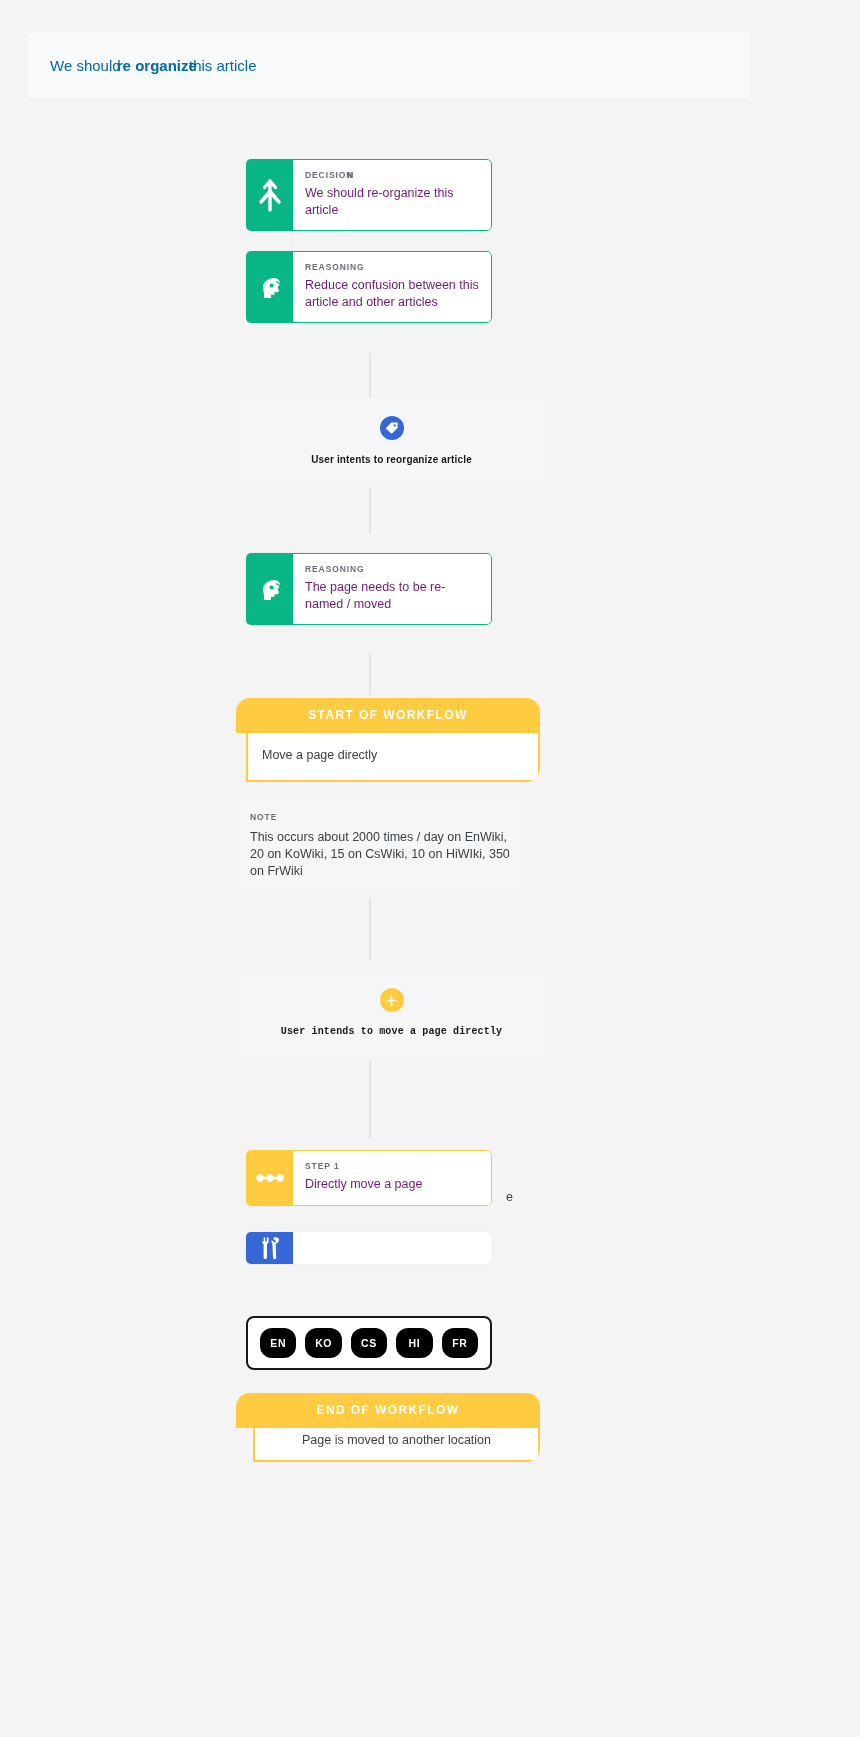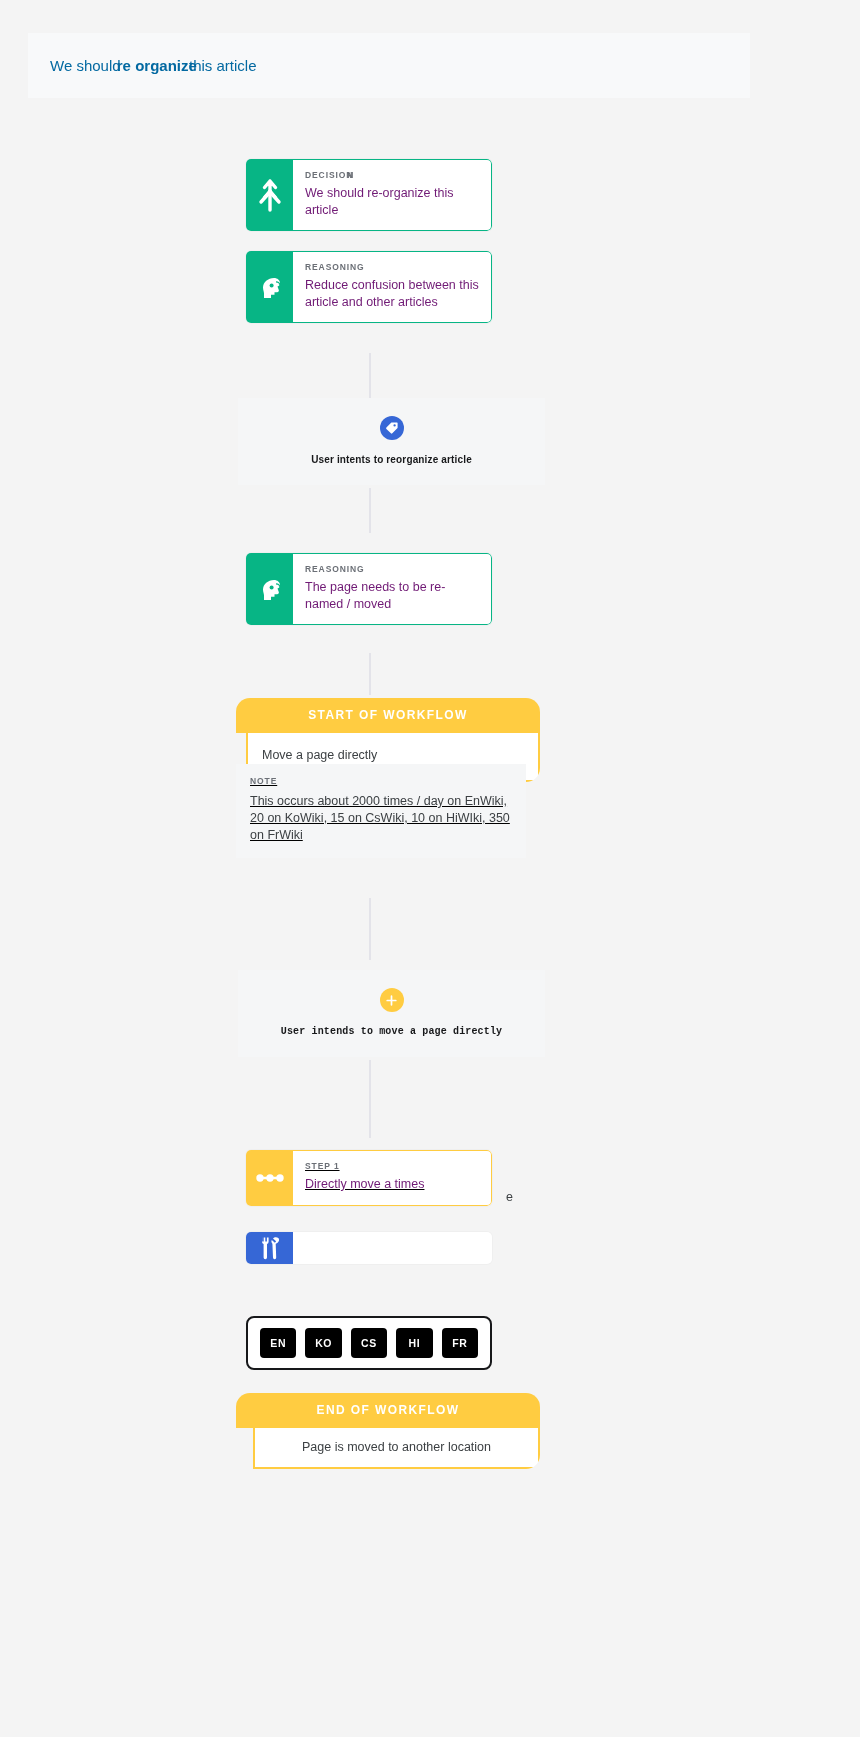--- a/index.html
+++ b/index.html
@@ -86,21 +86,21 @@
     font-size: 12.5px;
     line-height: 1.32;
     color: #701a75;
   }
 
   .green .icard-ico { background: #07b585; }
   .green .icard-body { border: 1.6px solid #07b585; border-left: none; border-radius: 0 5px 5px 0; }
   .green { border-radius: 5px; }
 
   .yellow .icard-ico { background: #ffcc41; }
-  .yellow .icard-body { border: 1.6px solid #ffcc41; border-left: none; border-radius: 0 5px 5px 0; text-decoration: underline; }
+  .yellow .icard-body { border: 1.6px solid #ffcc41; border-left: none; border-radius: 0 5px 5px 0; }
 
   .blue .icard-ico { background: #3667d6; }
   .blue .icard-body { border: 1.6px solid #3667d6; border-left: none; border-radius: 0 5px 5px 0; }
 
   
   .connector {
     position: absolute;
     width: 2px;
     background: #e3e3e9;
     left: 369px;
@@ -151,21 +151,21 @@
   }
   .wf-body {
     background: #fff;
     border: 2px solid #ffcc41;
     border-top: none;
     box-sizing: border-box;
     font-size: 12.5px;
     color: #3c4043;
   }
   .wf-body.left { padding: 15px 14px 18px 14px; text-align: left; margin-left: 10px; }
-  .wf-body.center { padding: 12px 14px 13px 14px; text-align: center; margin-left: 17px; }
+  .wf-body.center { padding: 5px 14px 13px 14px; text-align: center; margin-left: 17px; }
 
   
   .note {
     position: absolute;
     left: 236px;
     width: 290px;
     background: #f5f6f7;
     padding: 12px 14px 14px 14px;
     box-sizing: border-box;
   }
@@ -199,21 +199,21 @@
   }
   .lang-badge {
     flex: 1 1 0;
     background: #000;
     color: #fff;
     font-size: 10.5px;
     font-weight: 700;
     letter-spacing: 0.6px;
     text-align: center;
     padding: 9px 0;
-    border-radius: 4px;
+    border-radius: 12px;
   }
 
   
   .stray {
     position: absolute;
     font-size: 12.5px;
     color: #3c4043;
   }
 </style>
 </head>
@@ -294,21 +294,21 @@
     </div>
   </div>
 
   <div class="connector" style="top:555px; height:42px;"></div>
 
   <div class="wf" style="top:600px;">
     <div class="wf-head">START OF WORKFLOW</div>
     <div class="wf-body left">Move a page directly</div>
   </div>
 
-  <div class="note" style="top:666px;text-decoration:underline;">
+  <div class="note" style="top:702px;">
     <div class="note-label">NOTE</div>
     <div class="note-text">This occurs about 2000 times / day on EnWiki, 20 on KoWiki, 15 on CsWiki, 10 on HiWIki, 350 on FrWiki</div>
   </div>
 
   <div class="connector" style="top:800px; height:62px;"></div>
 
   <div class="intent" style="top:872px;font-family:Liberation Mono, monospace;">
     <div class="intent-ico plus">
       <svg width="13" height="13" viewBox="0 0 13 13" fill="none">
         <path d="M6.5 2.2v8.6M2.2 6.5h8.6" stroke="#fff" stroke-width="1.7" stroke-linecap="round"></path>
@@ -324,21 +324,21 @@
       <div class="icard-ico">
         <svg width="32" height="14" viewBox="0 0 32 14" fill="none">
           <path d="M6 7h20" stroke="#fff" stroke-width="2.6" stroke-linecap="round"></path>
           <circle cx="6" cy="7" r="3.7" fill="#fff"></circle>
           <circle cx="16" cy="7" r="3.7" fill="#fff"></circle>
           <circle cx="26" cy="7" r="3.7" fill="#fff"></circle>
         </svg>
       </div>
       <div class="icard-body">
         <div class="icard-label">STEP 1</div>
-        <div class="icard-text">Directly move a times</div>
+        <div class="icard-text">Directly move a page</div>
       </div>
     </div>
     <span class="stray" style="left:260px; top:40px;">e</span>
   </div>
 
   <div class="stack" style="top:1134px;">
     <div class="icard blue">
       <div class="icard-ico">
         <svg width="32" height="32" viewBox="0 0 32 32" fill="none">
           <path d="M8 5.5v4.2a2.6 2.6 0 001.6 2.4v13.4a1.7 1.7 0 003.4 0V12.1a2.6 2.6 0 001.6-2.4V5.5h-1.7v4h-1.6v-4H9.7v4H8.1v-4z" fill="#fff"></path>

